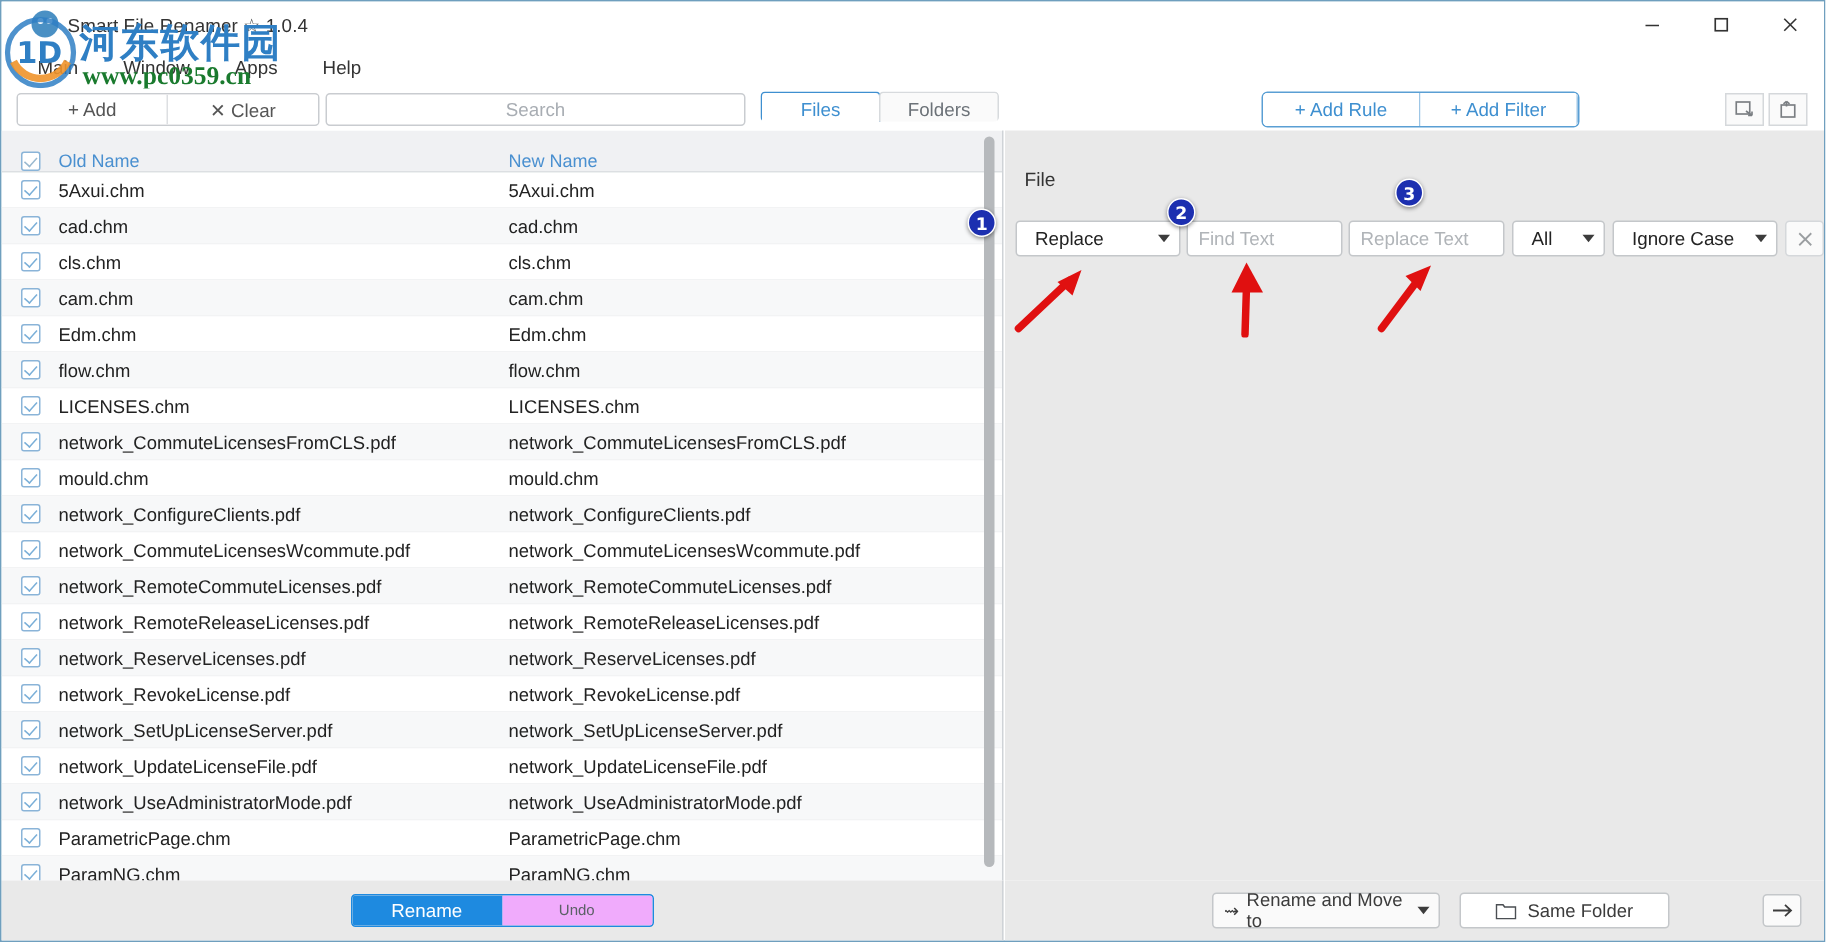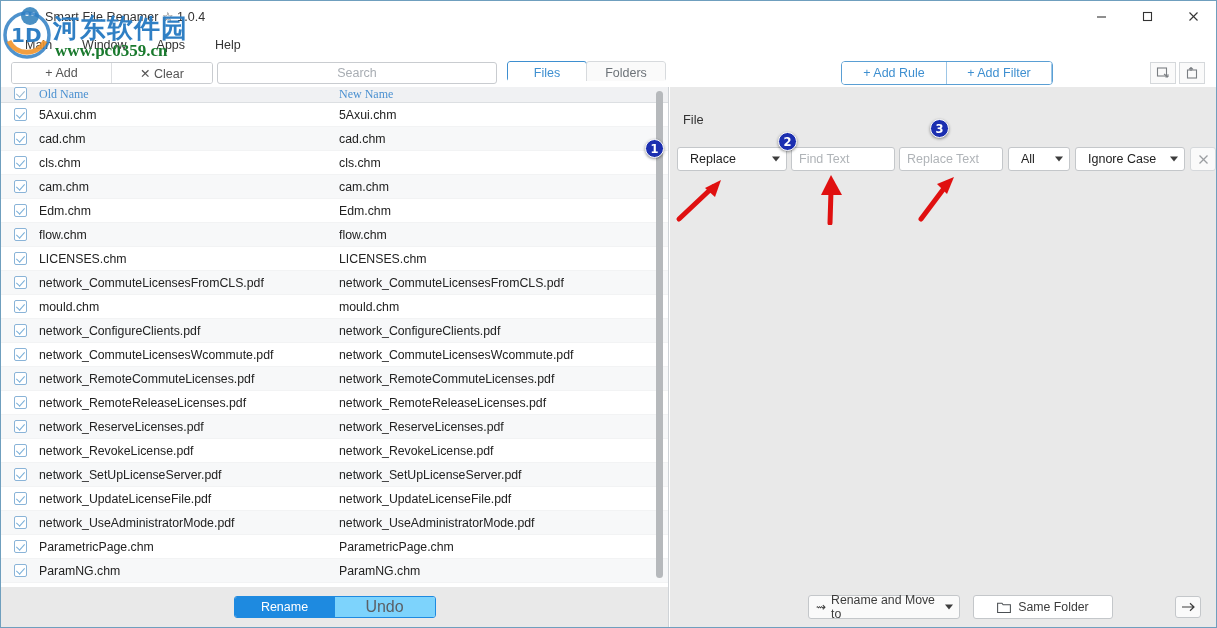--- a/index.html
+++ b/index.html
@@ -138,23 +138,23 @@
   }
   .icon-btn + .icon-btn { margin-left: 3px; }
 
   
   .list-panel {
     position: absolute; left: 0; top: 86px; width: 668px; height: 500px;
     background: #ffffff; overflow: hidden;
     border-right: 1px solid #cfd3d7;
   }
   .list-header {
-    height: 16px; display: flex; align-items: flex-start;
+    height: 28px; display: flex; align-items: flex-end;
     background: #f0f1f3; border-bottom: 1px solid #dcdfe2;
-    font-size: 12px; color: #4a90d0; font-family: Liberation Serif, serif;
+    font-size: 12px; color: #4a90d0;
   }
   .cb {
     width: 13px; height: 13px; border: 1px solid #8ab4d8;
     background: #ffffff; border-radius: 2px; position: relative; flex: none;
   }
   .cb::after {
     content: ""; position: absolute; left: 3px; top: 1px;
     width: 4px; height: 7px;
     border: solid #7aafd8; border-width: 0 1.5px 1.5px 0;
     transform: rotate(42deg);
@@ -245,21 +245,21 @@
     display: flex; height: 22px; border-radius: 3px; overflow: hidden;
     border: 1px solid #1e8ae0;
     text-align: center;
   }
   .rename-btn {
     width: 100px; display: flex; align-items: center; justify-content: center;
     background: #1e8ae0; color: #ffffff; font-size: 12.5px;
   }
   .undo-btn {
     width: 100px; display: flex; align-items: center; justify-content: center;
-    background: #7dd3fc; color: #5b6066; font-size: 16px;
+    background: #f0abfc; color: #5b6066; font-size: 10px;
   }
   .bottom-right {
     position: absolute; left: 669px; top: 586px; width: 546px; height: 40px;
     background: #e9e9e9;
     display: flex; align-items: center;
   }
   #move-select {
     position: absolute; left: 138px; height: 24px; width: 152px;
     border: 1px solid #c4c7ca; border-radius: 3px; background: #fafafa;
     display: flex; align-items: center; padding-left: 7px; padding-right: 20px;

